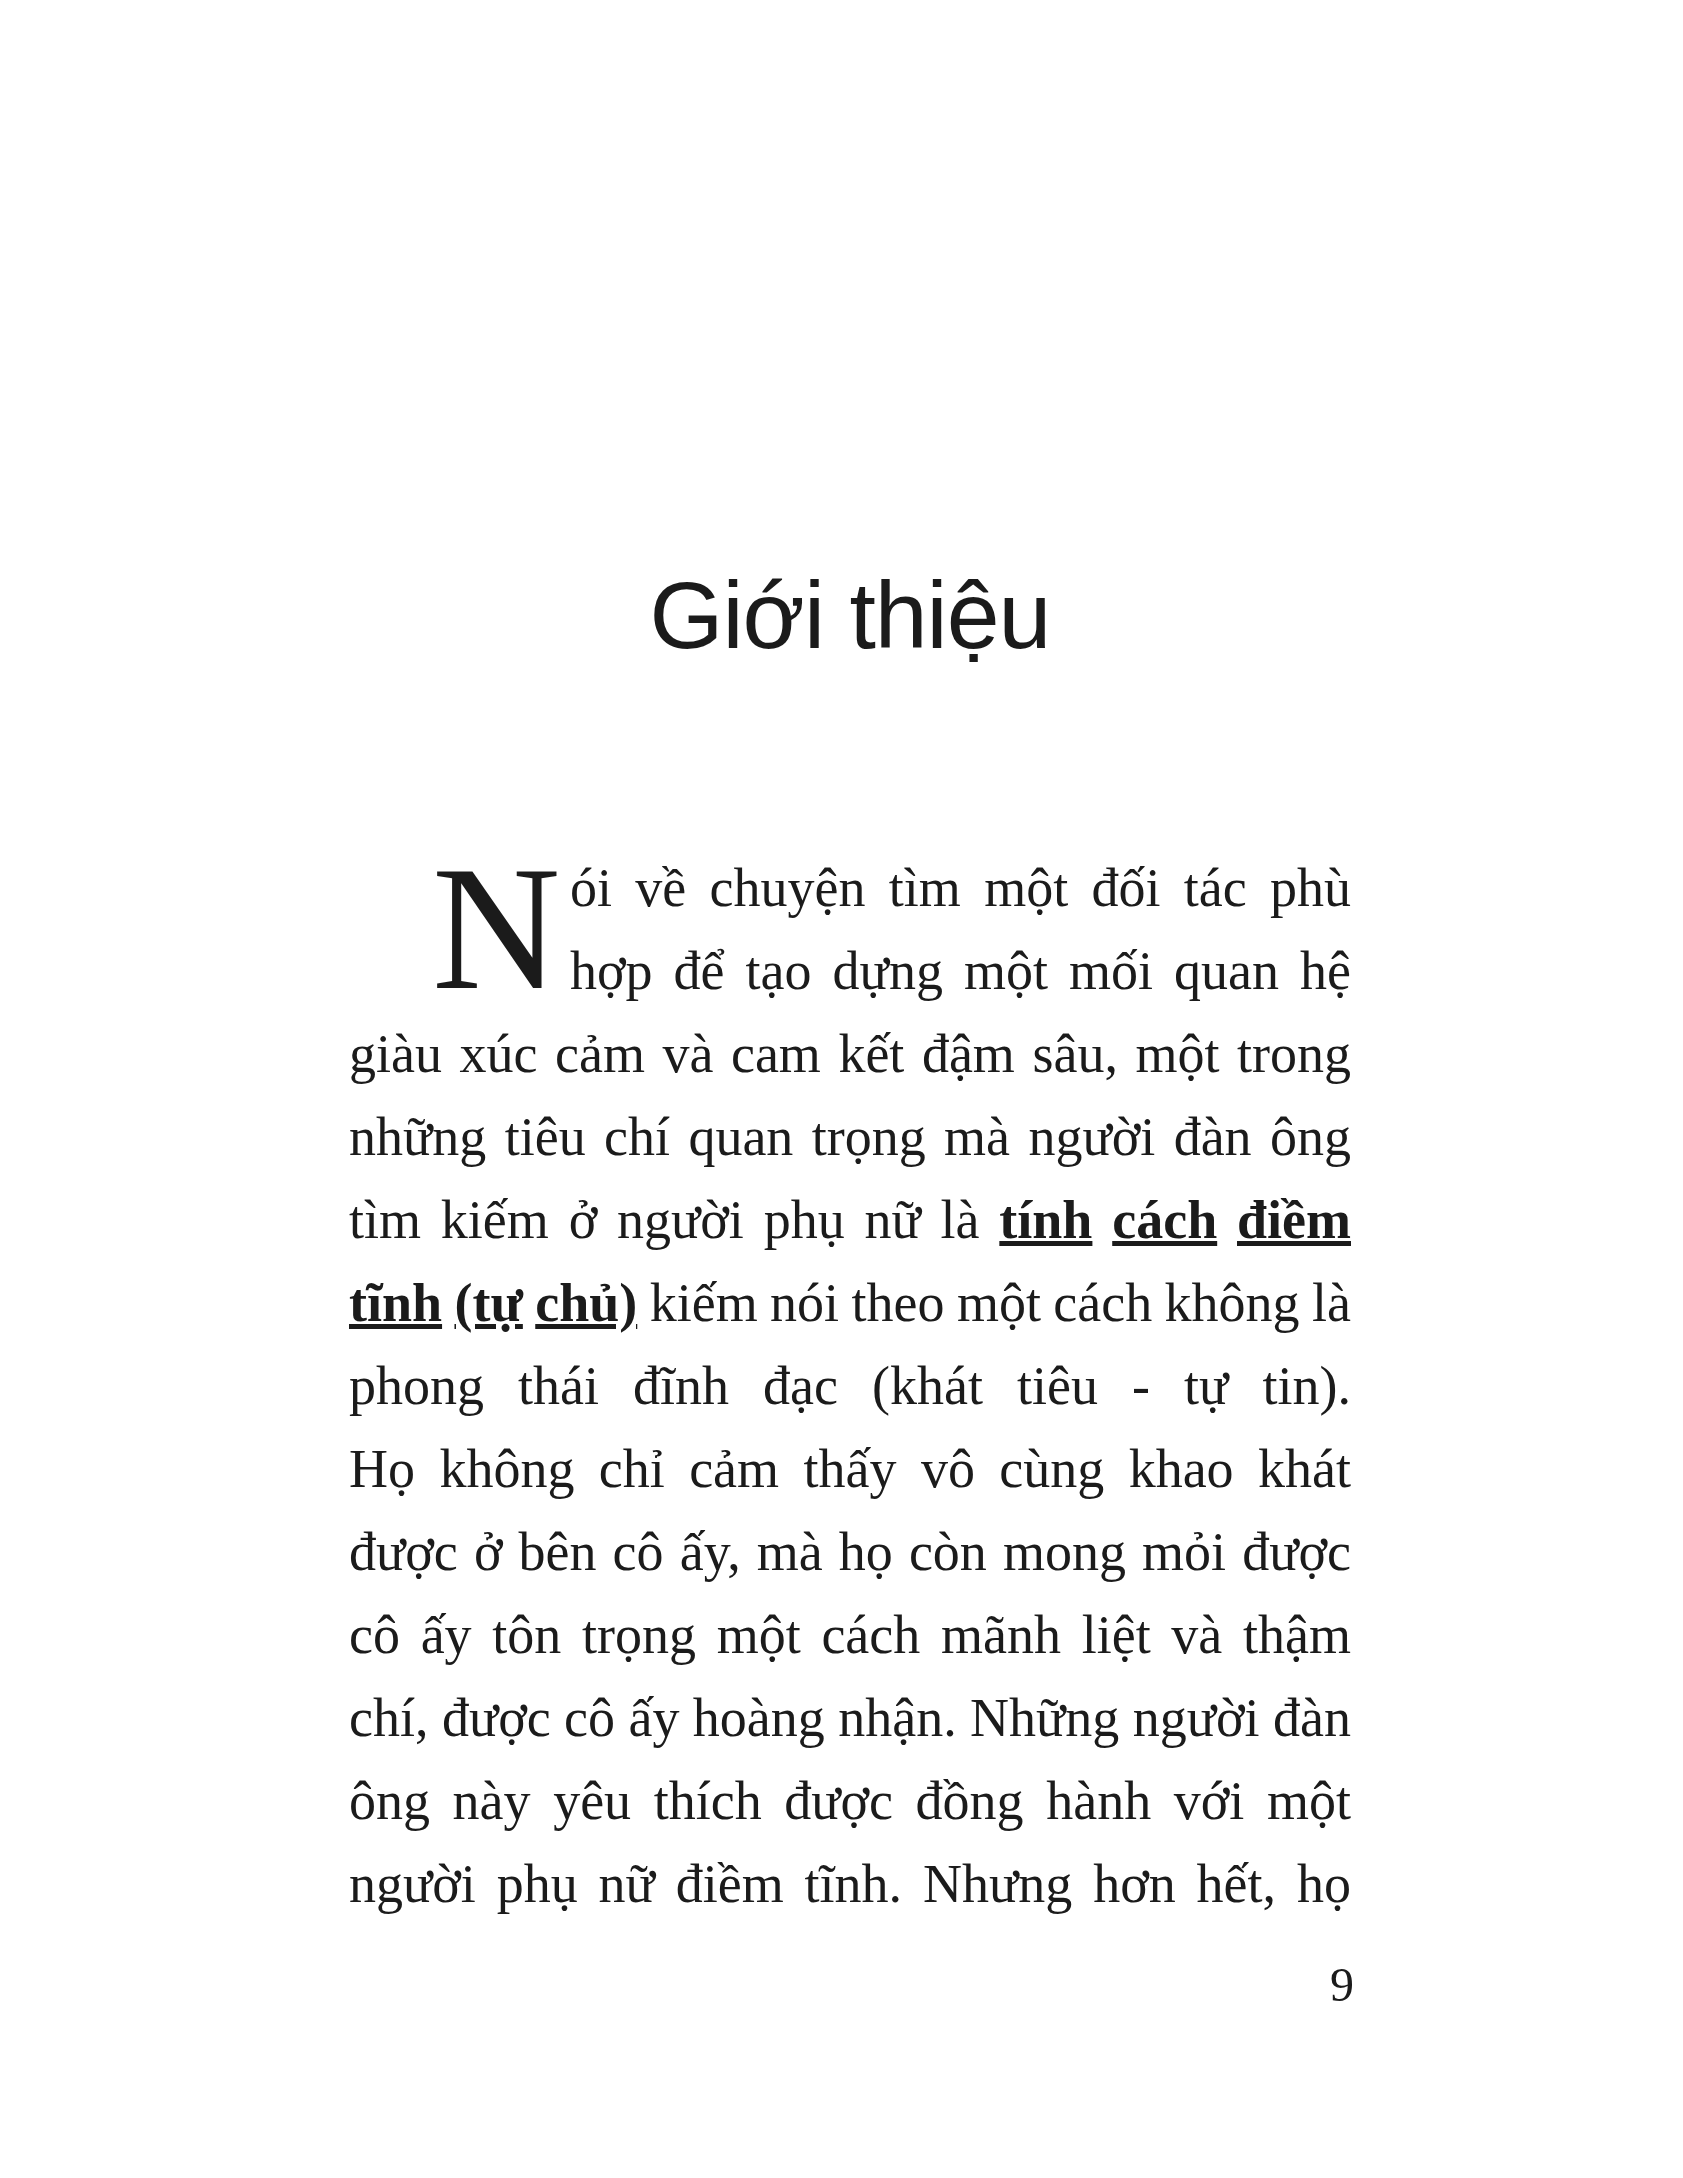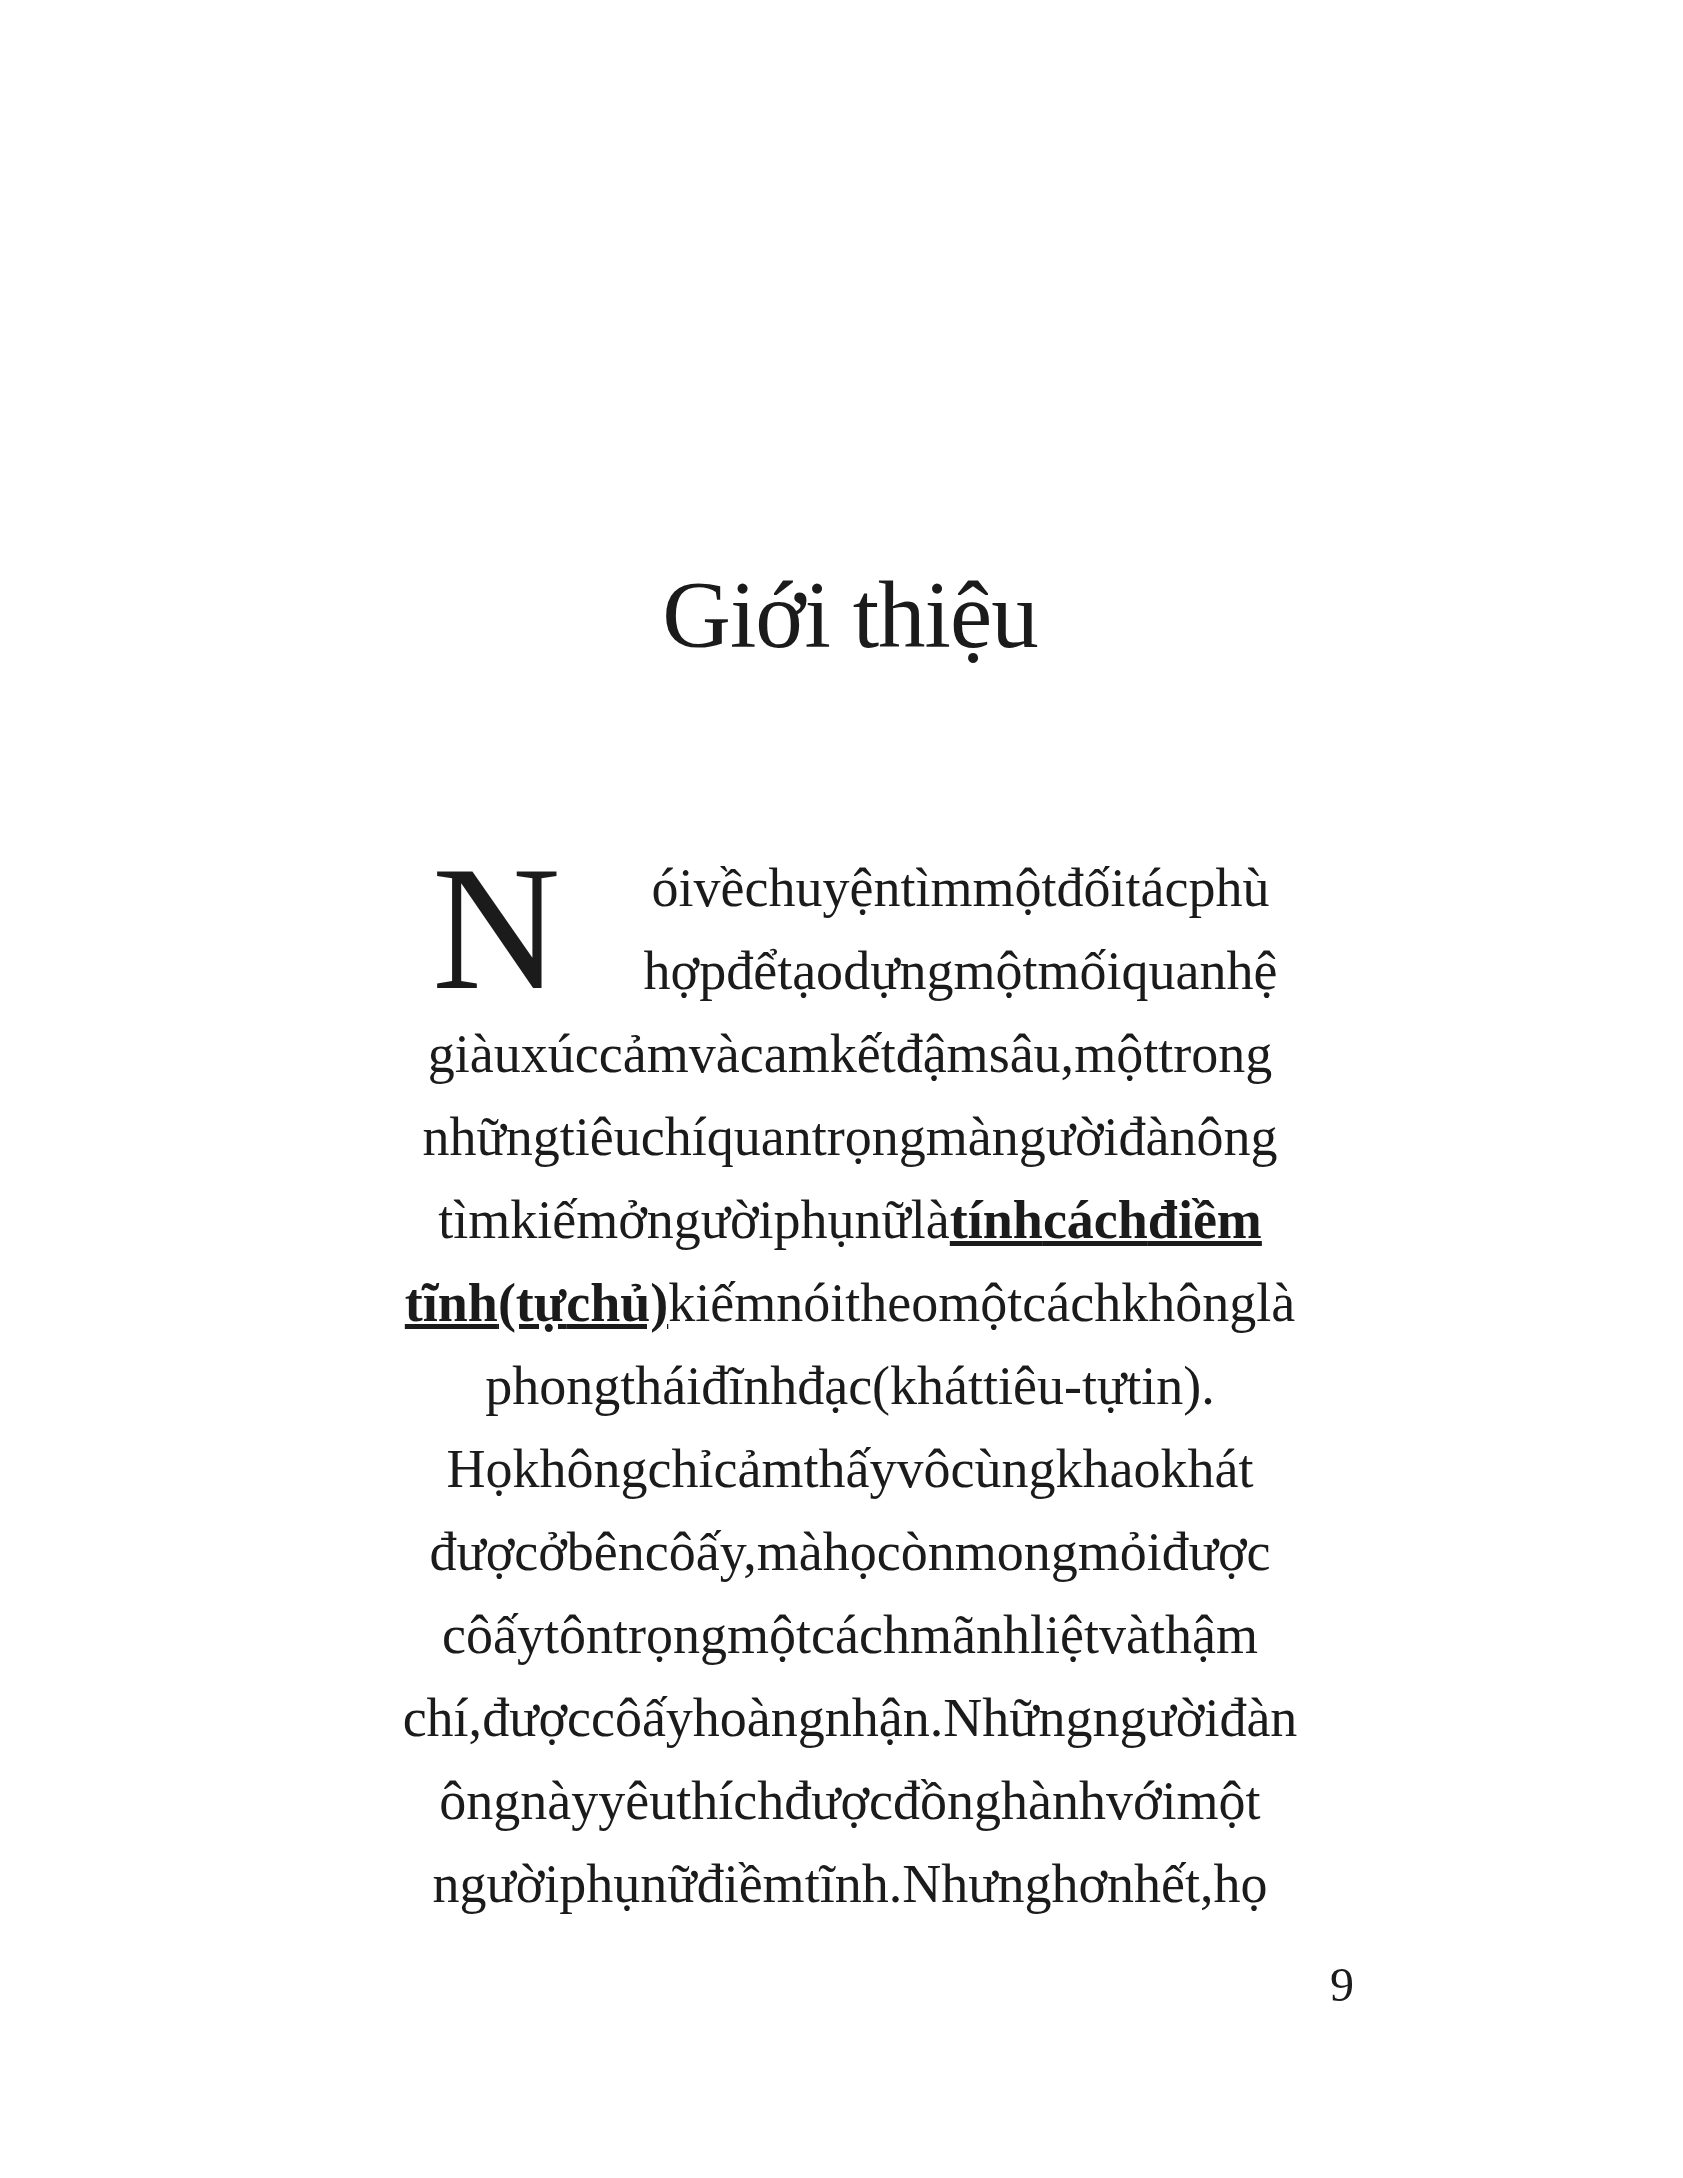--- a/index.html
+++ b/index.html
@@ -16,21 +16,21 @@
     font-family: "Liberation Serif", serif;
   }
   .chapter-title {
     position: absolute;
     top: 568px;
     left: 349px;
     width: 1002px;
     margin: 0;
     padding: 0;
     text-align: center;
-    font-family: Liberation Serif, serif;
+    font-family: Liberation Sans, sans-serif;
     font-weight: 400;
     font-size: 95px;
     line-height: 95px;
     letter-spacing: -1px;
     color: #1b1b1b;
   }
   .body-text {
     position: absolute;
     left: 349px;
     top: 847px;
@@ -41,21 +41,21 @@
     position: absolute;
     left: 83px;
     top: -8px;
     font-family: "Liberation Serif", serif;
     font-size: 178px;
     line-height: 178px;
     color: #1b1b1b;
   }
   .jline {
     display: flex;
-    justify-content: center;
+    justify-content: space-between;
     align-items: baseline;
     height: 83px;
     line-height: 83px;
     font-size: 54px;
     white-space: nowrap;
   }
   .jline.indent {
     margin-left: 221px;
   }
   .jline span.b {

